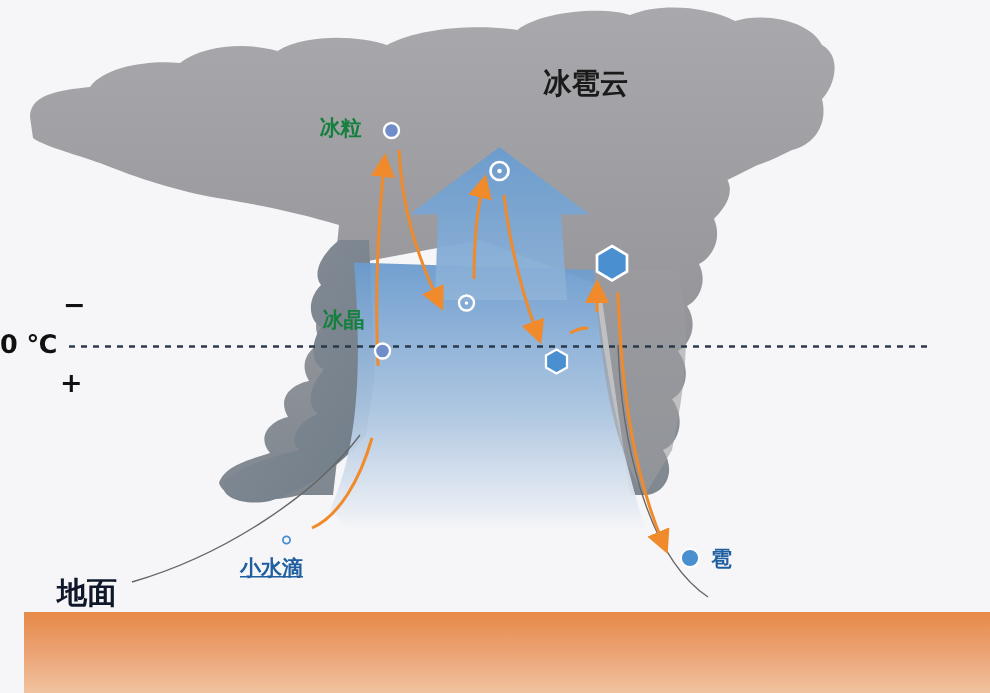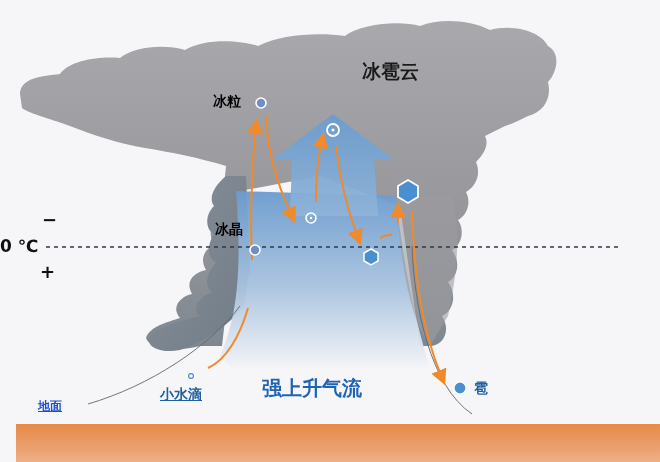--- a/index.html
+++ b/index.html
@@ -1,26 +1,26 @@
 <!DOCTYPE html>
 <html><head>
 <meta charset="utf-8">
 <style>
   html,body{margin:0;padding:0;}
   body{width:660px;height:462px;overflow:hidden;background:#f6f6f8;position:relative;font-family:"DejaVu Sans",sans-serif;}
-  #stage{position:absolute;left:0;top:16px;width:660px;height:360px;}
+  #stage{position:absolute;left:0;top:0;width:660px;height:360px;}
   .lbl{position:absolute;white-space:nowrap;font-weight:bold;}
   .title{left:362px;top:43px;font-size:19px;color:#1a1a1a;}
-  .w{color:#000000;font-size:14px;}
+  .w{color:#15803d;font-size:14px;}
   .ice-pellet{left:213px;top:77px;}
   .ice-crystal{left:215px;top:205px;}
   .temp{left:0px;top:220px;font-size:17px;color:#111;}
   .minus{left:42px;top:193px;font-size:18px;color:#111;}
   .plus{left:40px;top:245px;font-size:18px;color:#111;}
-  .ground{left:38px;top:382px;font-size:12px;color:#1d4ed8;text-decoration:underline;}
+  .ground{left:38px;top:382px;font-size:20px;color:#0f172a;}
   .droplet{left:160px;top:370px;font-size:14px;color:#1f5fa0;text-decoration:underline;}
   .updraft{left:262px;top:359px;font-size:20px;color:#1f64b4;}
   .hail{left:474px;top:364px;font-size:14px;color:#1f5fa0;}
   .ground-band{position:absolute;left:16px;top:408px;width:644px;height:54px;
      background:linear-gradient(180deg,#e78a48 0%,#eba070 45%,#f1c3a0 100%);}
 </style>
 </head>
 <body>
 
 <div id="stage">
@@ -93,15 +93,14 @@
   <div class="ground-band"></div>
 
   <div class="lbl title">冰雹云</div>
   <div class="lbl w ice-pellet">冰粒</div>
   <div class="lbl w ice-crystal">冰晶</div>
   <div class="lbl minus">−</div>
   <div class="lbl temp">0 ℃</div>
   <div class="lbl plus">+</div>
   <div class="lbl ground">地面</div>
   <div class="lbl droplet">小水滴</div>
-  <div class="lbl updraft">强上升气流</div>
   <div class="lbl hail">雹</div>
 </div>
 
 </body></html>

